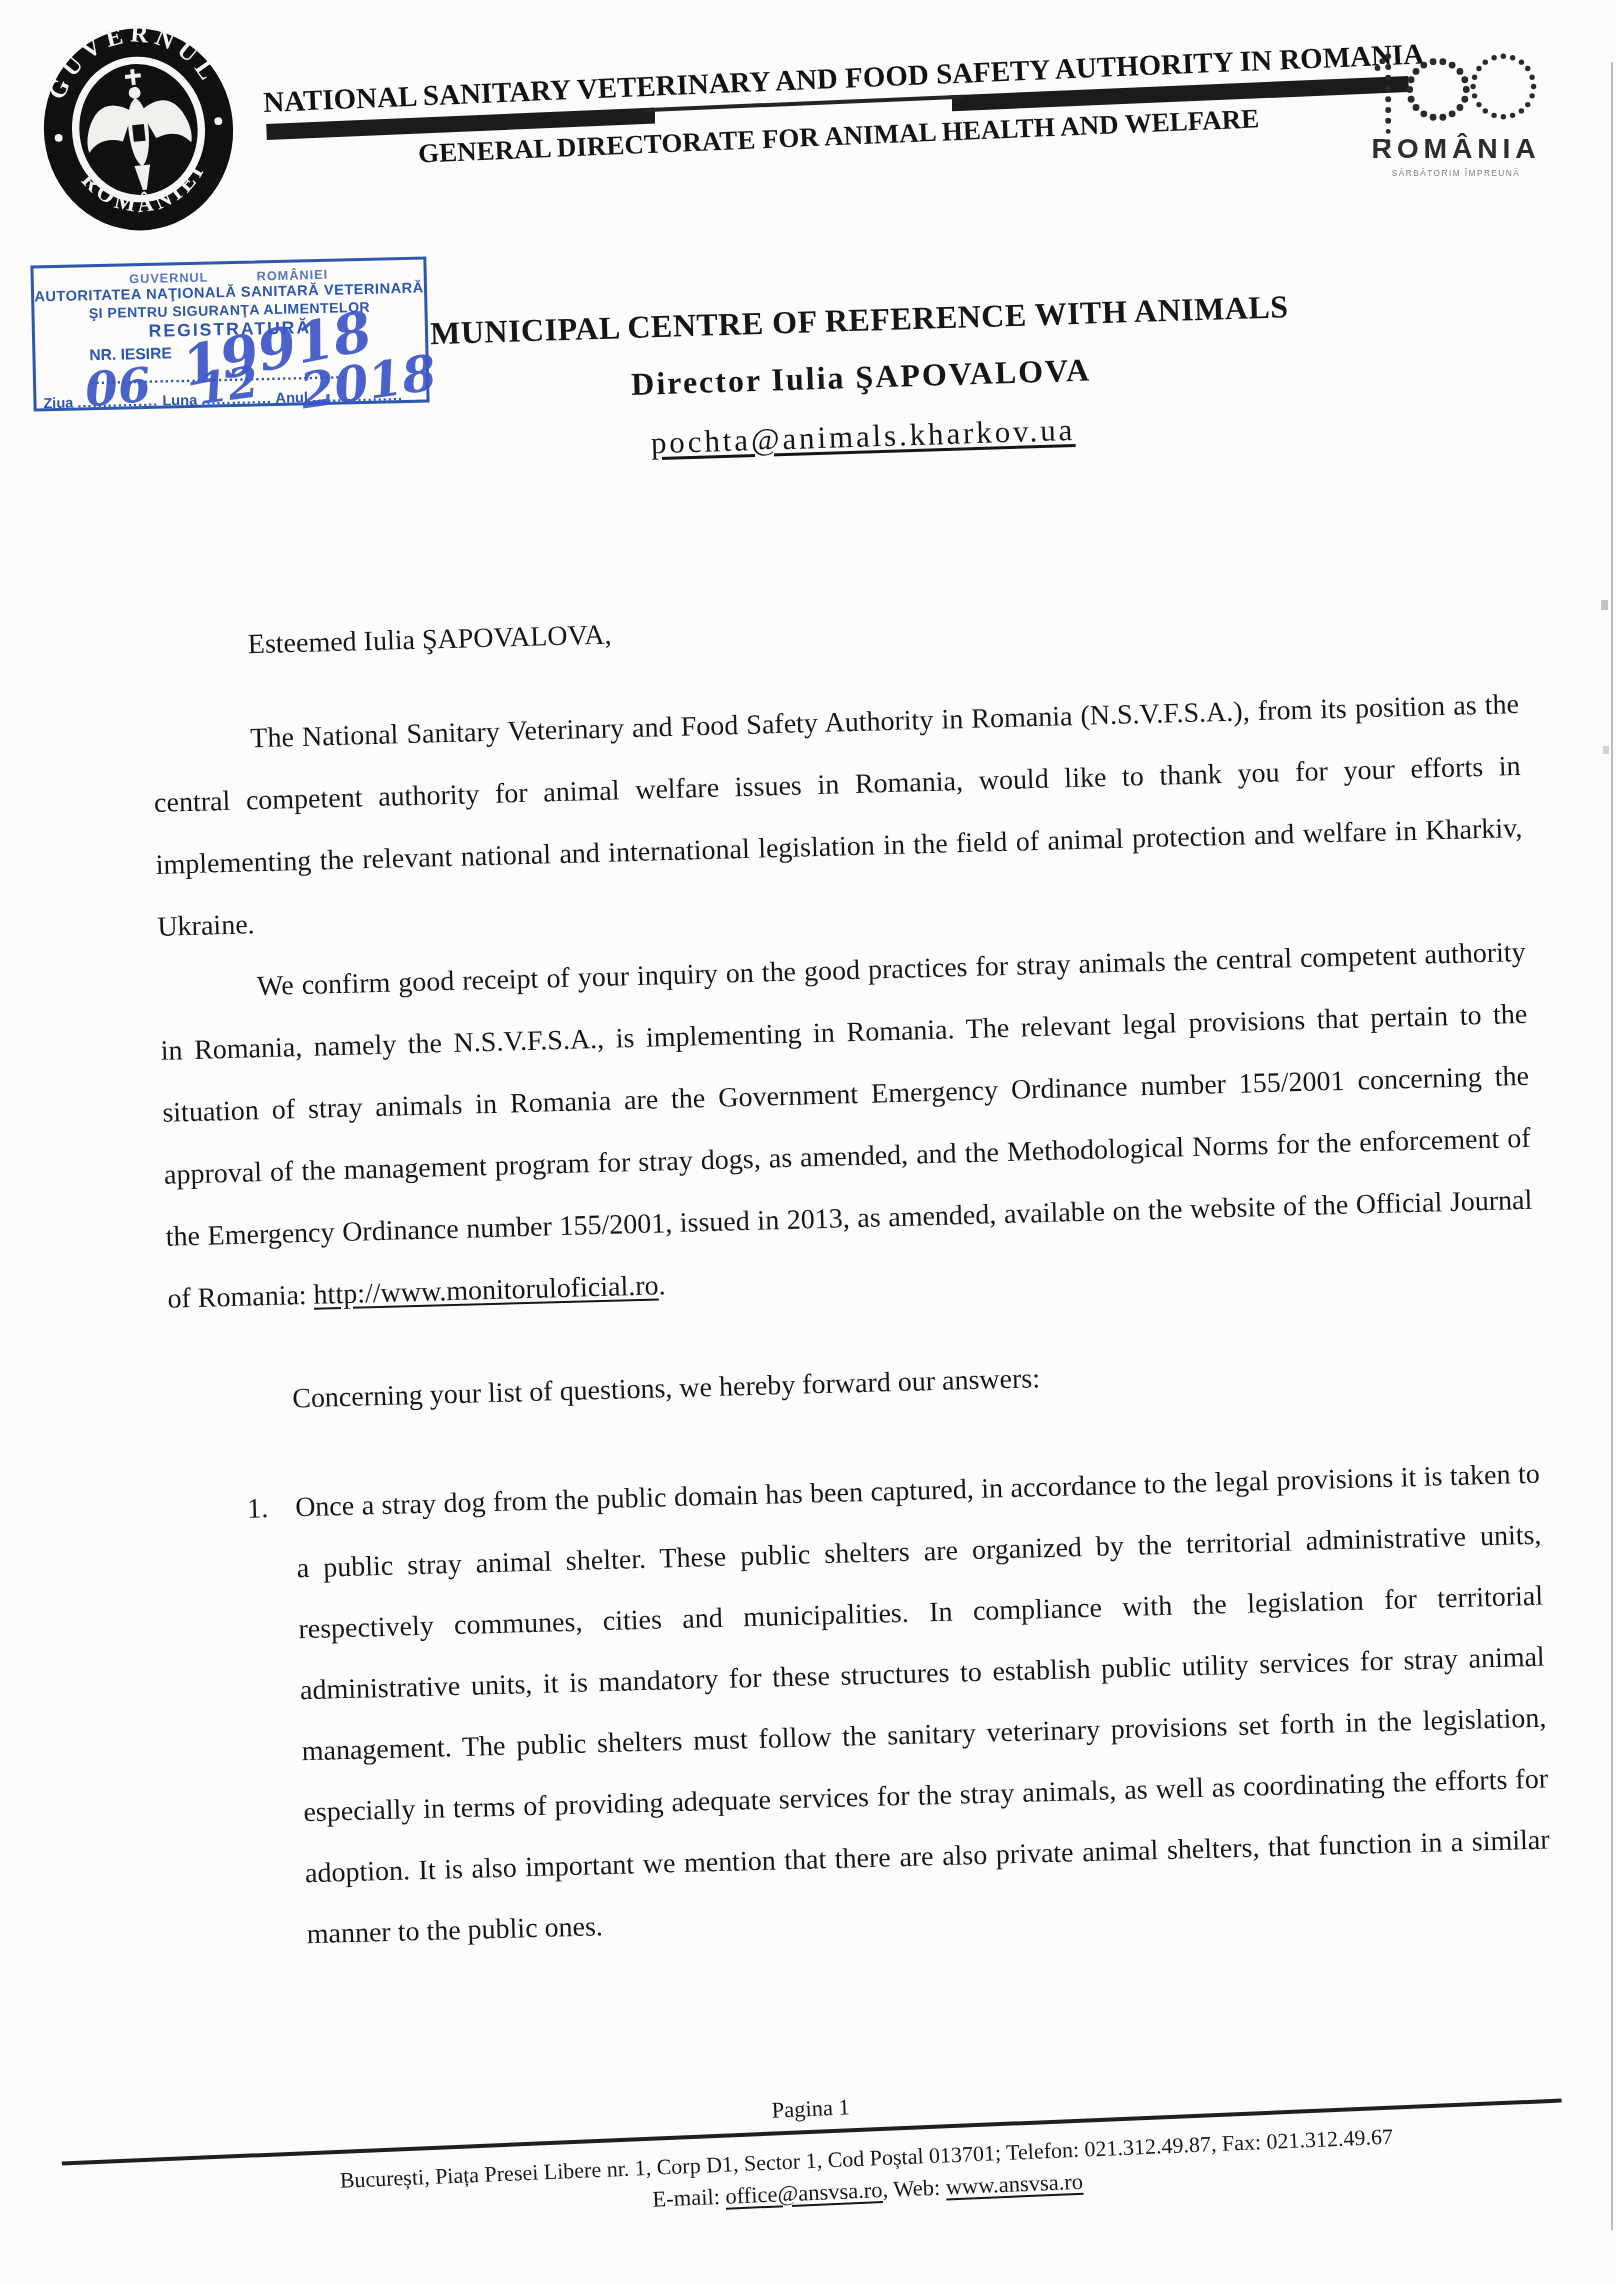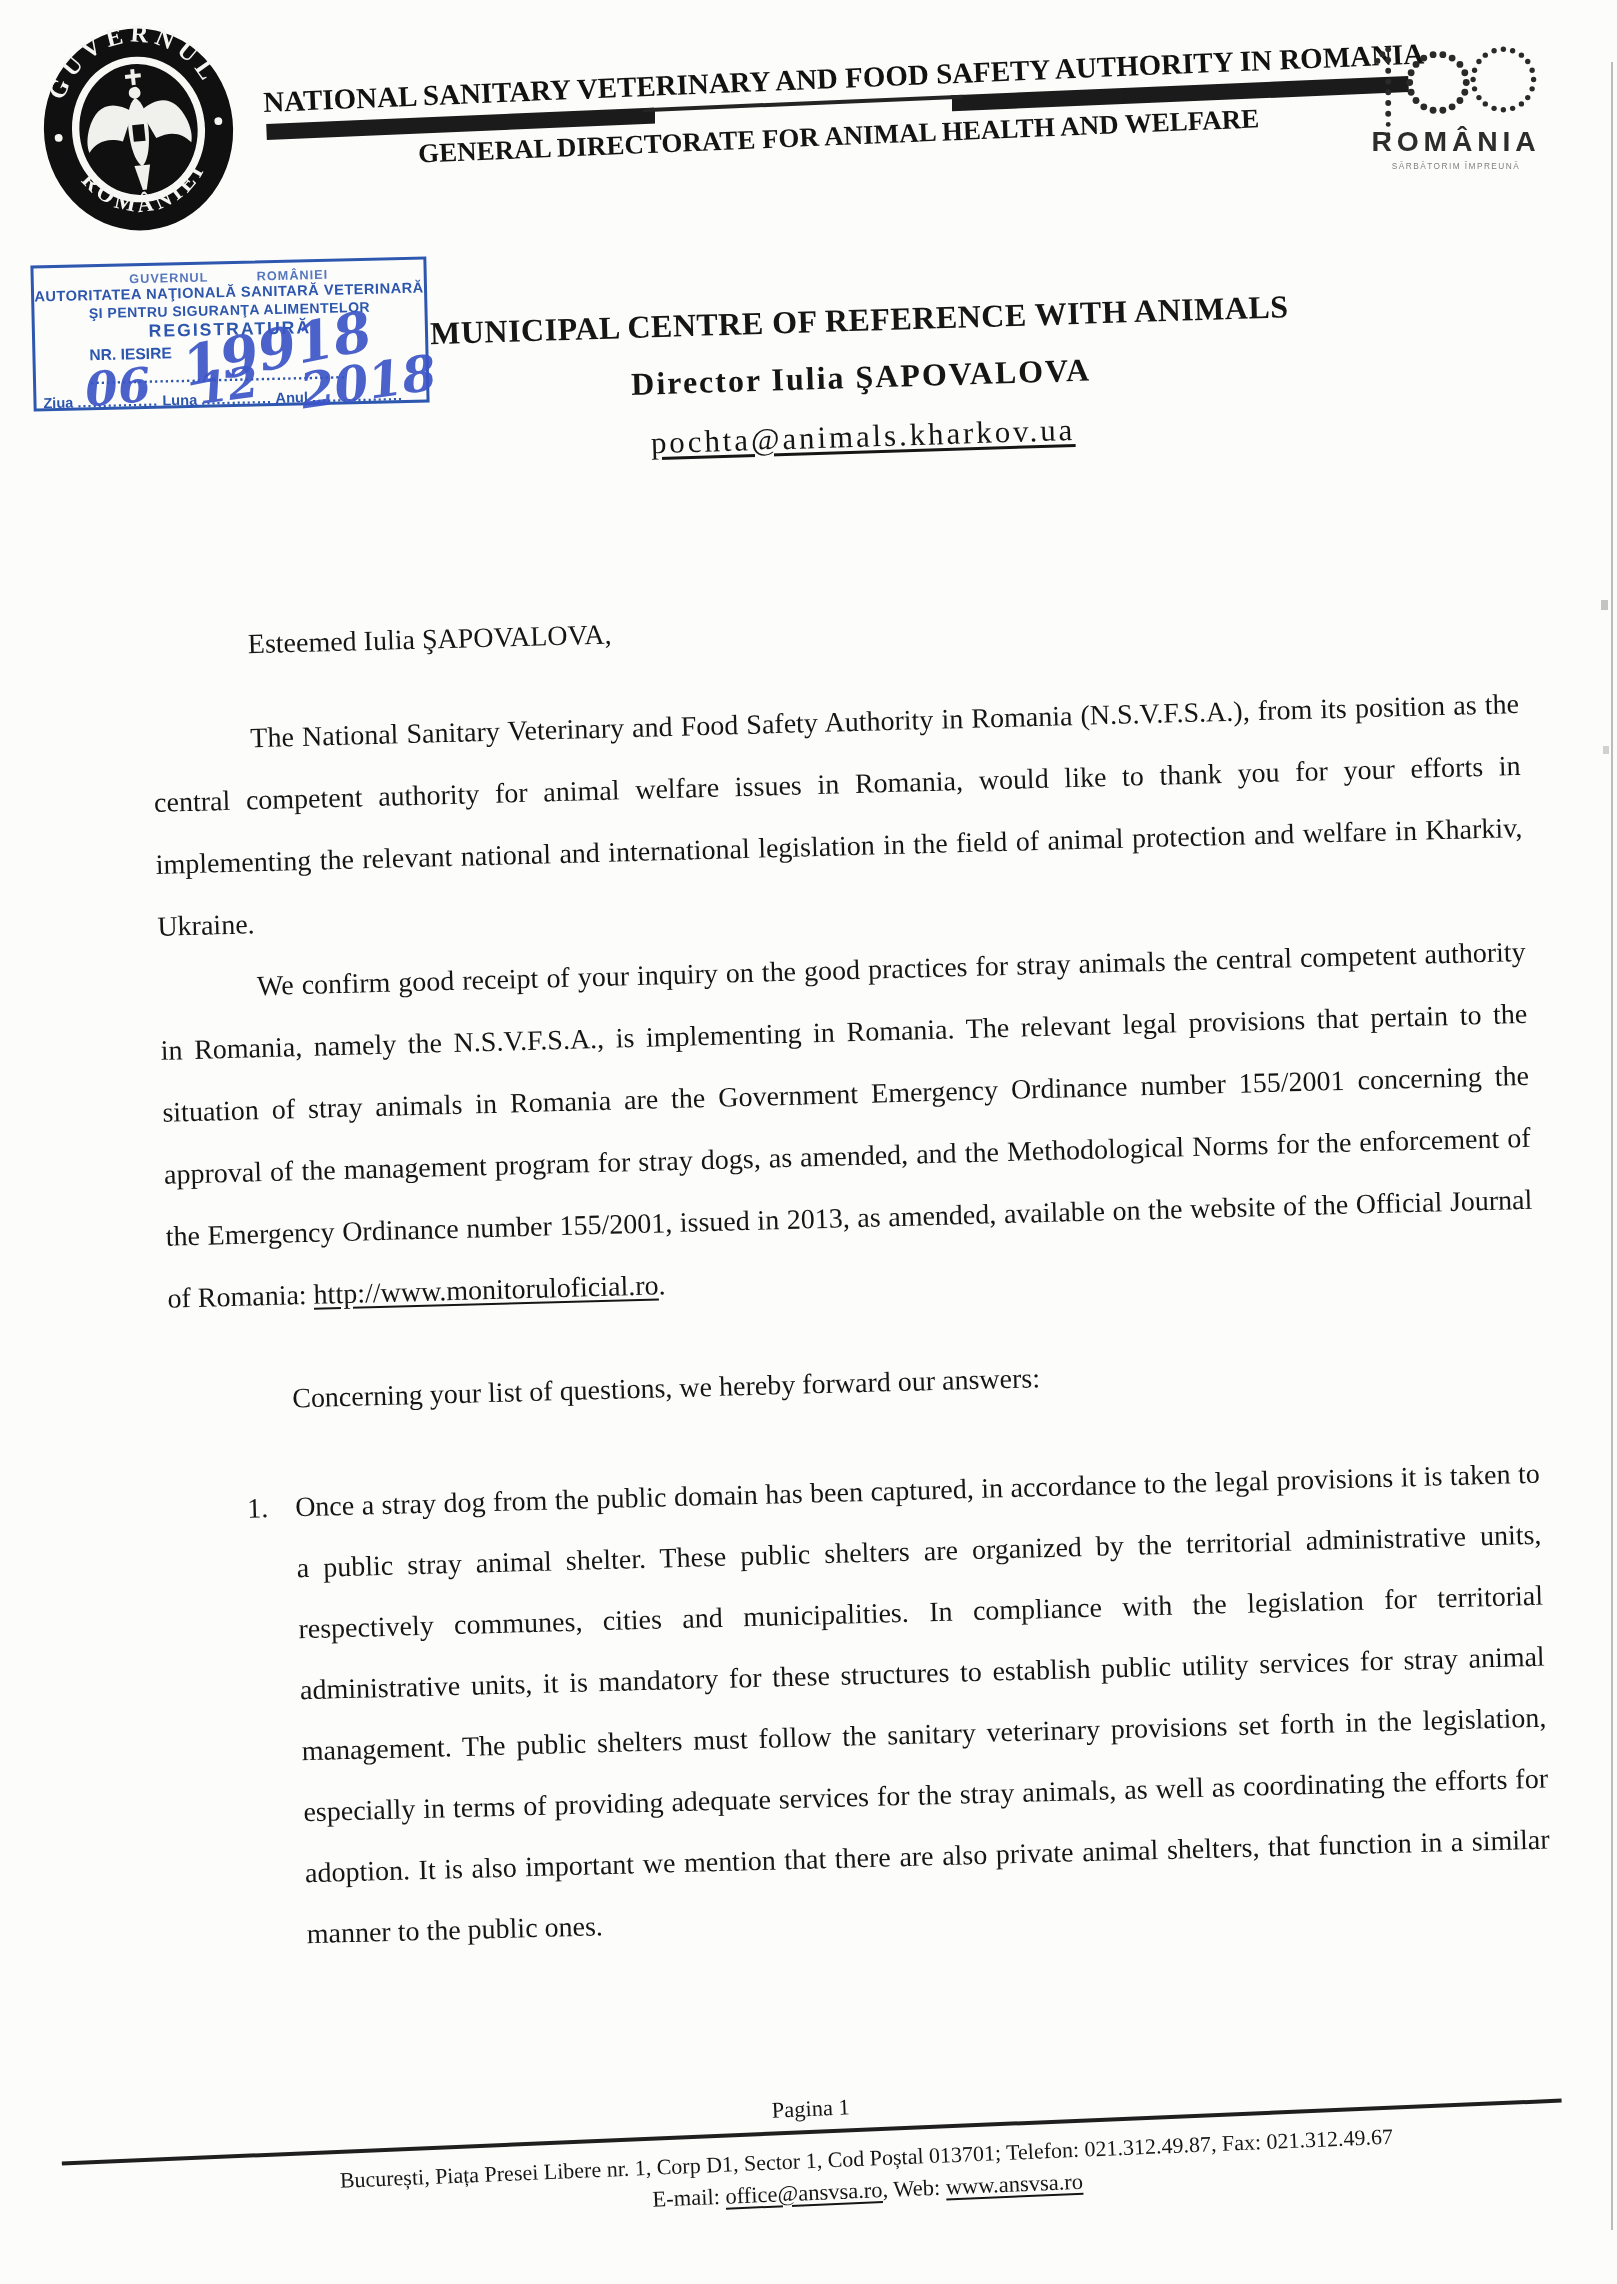--- a/index.html
+++ b/index.html
@@ -15,21 +15,21 @@
   .seal text { font-family:"Liberation Serif", serif; font-weight:bold; }
 
   .header-title { position:absolute; left:264px; top:62px; width:1147px; text-align:center;
                   transform:rotate(-2.4deg); transform-origin:50% 50%; }
   .header-title .l1 { font-size:29px; font-weight:bold; white-space:nowrap; color:#121212; }
   .divider-bar { height:16.6px; margin:4.9px 2px 4.9px; position:relative;
                  background:linear-gradient(90deg,#1b1b1b 0 34%, rgba(0,0,0,0) 34% 60%, #1b1b1b 60% 100%); }
   .divider-bar::before { content:""; position:absolute; left:33%; width:28%; top:0; height:4.4px; background:#242424; }
   .header-title .l2 { font-size:27px; font-weight:bold; white-space:nowrap; color:#141414; }
 
-  .logo100 { position:absolute; left:1356px; top:20px; width:202px; height:163px; }
+  .logo100 { position:absolute; left:1356px; top:27px; width:202px; height:163px; }
   .logo100 text { font-family:"Liberation Sans", sans-serif; }
   .logo100 .big { font-weight:bold; letter-spacing:10px; fill:#2d2d2d; }
   .logo100 .tag { letter-spacing:3px; fill:#555; opacity:.75; }
 
   
   .stamp { position:absolute; left:32px; top:261px; width:396px; height:146px; box-sizing:border-box;
            border:3.4px solid #2e57b0; transform:rotate(-1.3deg); color:#2d56ae;
            font-family:"Liberation Sans", sans-serif; font-weight:bold; text-align:center; padding-top:5.9px; }
   .stamp .gov  { font-size:12.7px; line-height:14.6px; word-spacing:44px; opacity:.8; letter-spacing:1px; }
   .stamp .a1   { font-size:14.6px; line-height:17.6px; letter-spacing:0.5px; }

